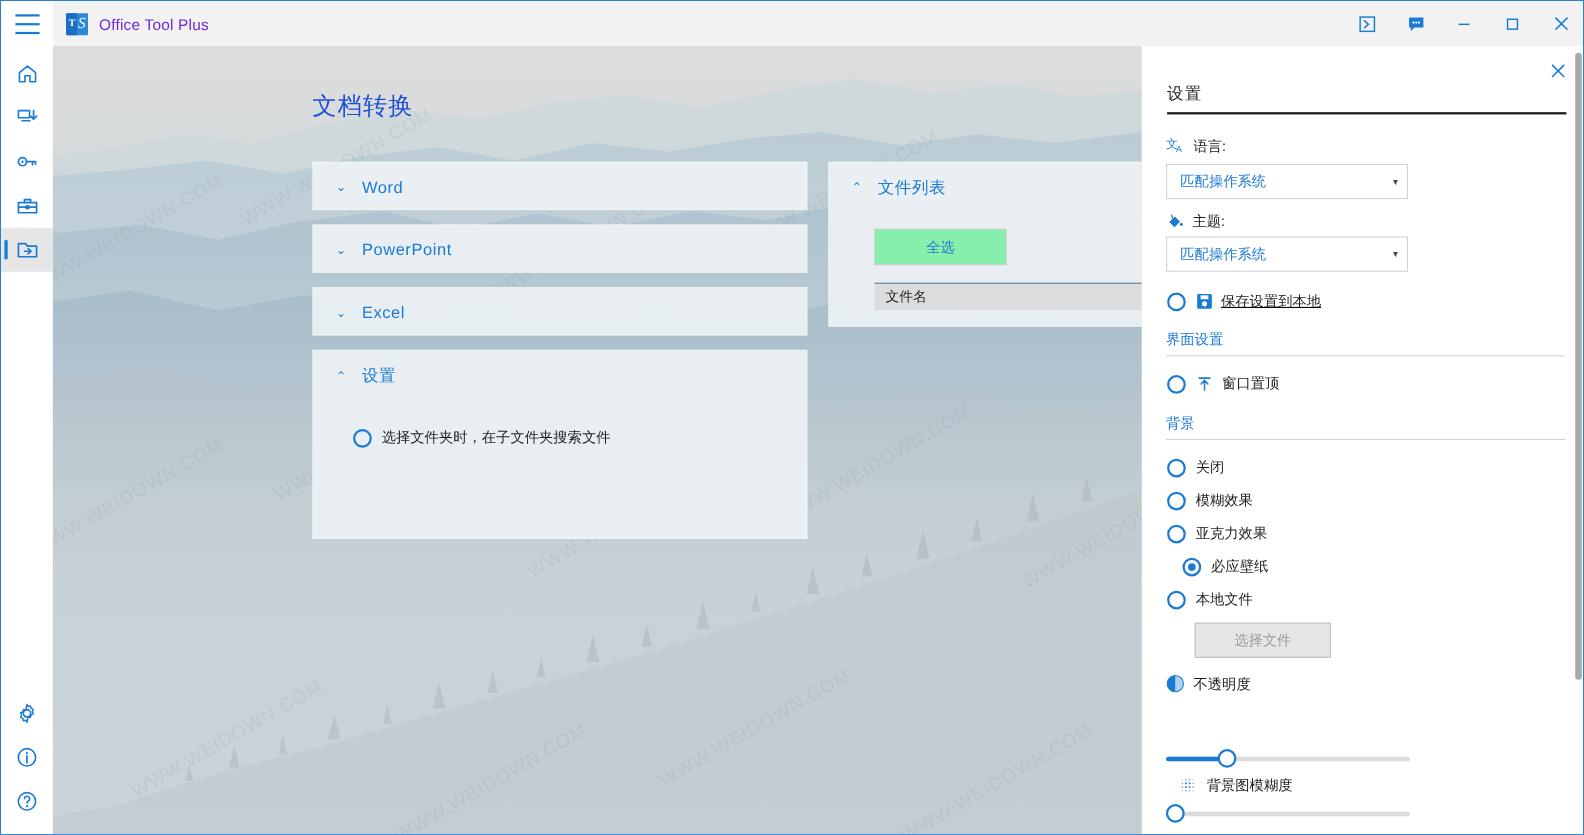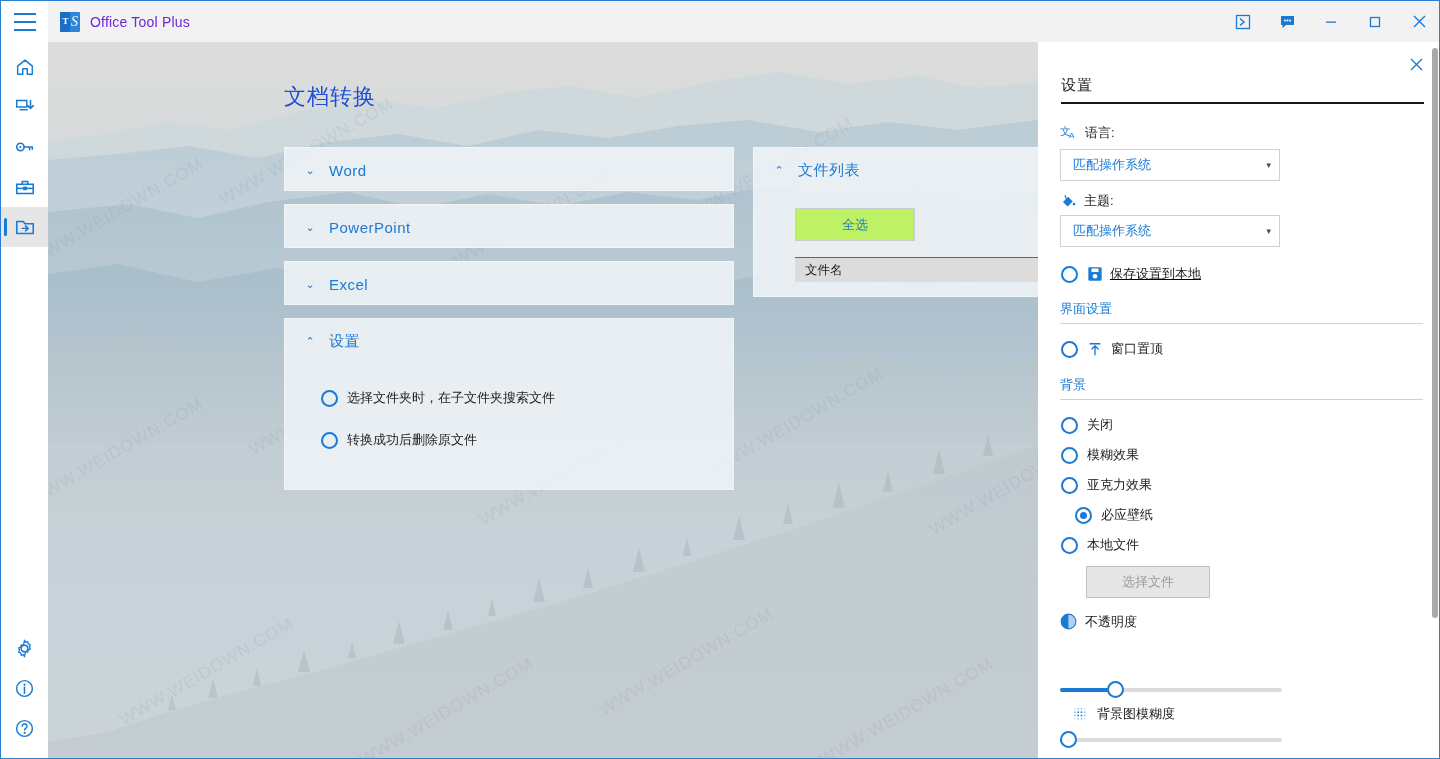--- a/index.html
+++ b/index.html
@@ -133,21 +133,21 @@
     flex: none; margin-right: 9px; position: relative;
   }
   .radio.checked::after {
     content: ""; position: absolute; left: 3px; top: 3px;
     width: 7px; height: 7px; border-radius: 50%; background: #1a7ad4;
   }
   .radio-row .txt { font-size: 13px; color: #1d1d1d; }
 
   
   .btn-outline {
-    background: #bef264; border: 1px solid #c9cdd0;
+    background: #86efac; border: 1px solid #c9cdd0;
     color: #1a7ad4; font-size: 13px;
     display: flex; align-items: center; justify-content: center;
     cursor: pointer;
   }
   .list-sep { height: 1px; background: #4a6a8a; }
   .list-header {
     height: 24px; background: #dcdcdc;
     display: flex; align-items: center; padding-left: 10px;
     font-size: 12.5px; color: #1d1d1d;
   }
@@ -431,24 +431,20 @@
     <div class="card" style="left:236px; top:276px; width:450px; height:172px;">
       <div class="card-head">
         <span class="chev">⌃</span>
         <span class="lbl">设置</span>
       </div>
       <div style="padding:20px 0 0 36px;">
         <div class="radio-row" style="margin-bottom:12px;">
           <span class="radio"></span>
           <span class="txt">选择文件夹时，在子文件夹搜索文件</span>
         </div>
-        <div class="radio-row">
-          <span class="radio"></span>
-          <span class="txt">转换成功后删除原文件</span>
-        </div>
       </div>
     </div>
 
     <div class="card" style="left:705px; top:105px; width:310px; height:150px;">
       <div class="card-head">
         <span class="chev">⌃</span>
         <span class="lbl">文件列表</span>
       </div>
       <div style="padding:16px 0 0 41px;">
         <div class="btn-outline" style="width:120px; height:33px;">

